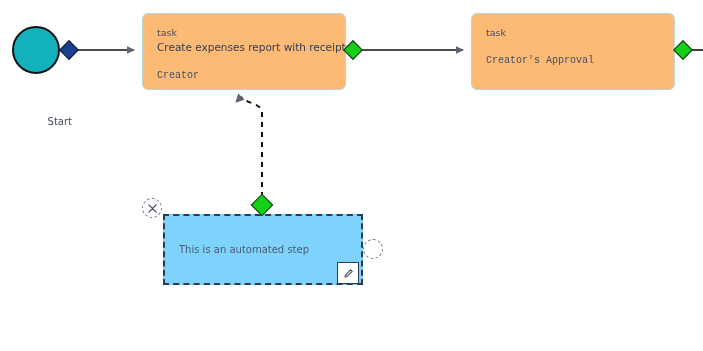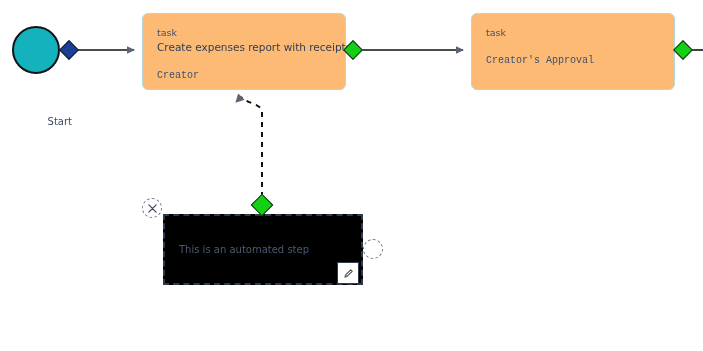--- a/index.html
+++ b/index.html
@@ -105,21 +105,21 @@
   .gw-auto   { left: 254px; top: 197px; width: 16px; height: 16px; }
 
   
   .auto-step {
     position: absolute;
     left: 163px;
     top: 214px;
     width: 200px;
     height: 71px;
     box-sizing: border-box;
-    background: #000000;
+    background: #7dd3fc;
     border: 2px dashed #2c3a52;
   }
   .auto-step-label {
     position: absolute;
     left: 14px;
     top: 28px;
     font-size: 10px;
     color: #4a5a74;
     white-space: nowrap;
   }

